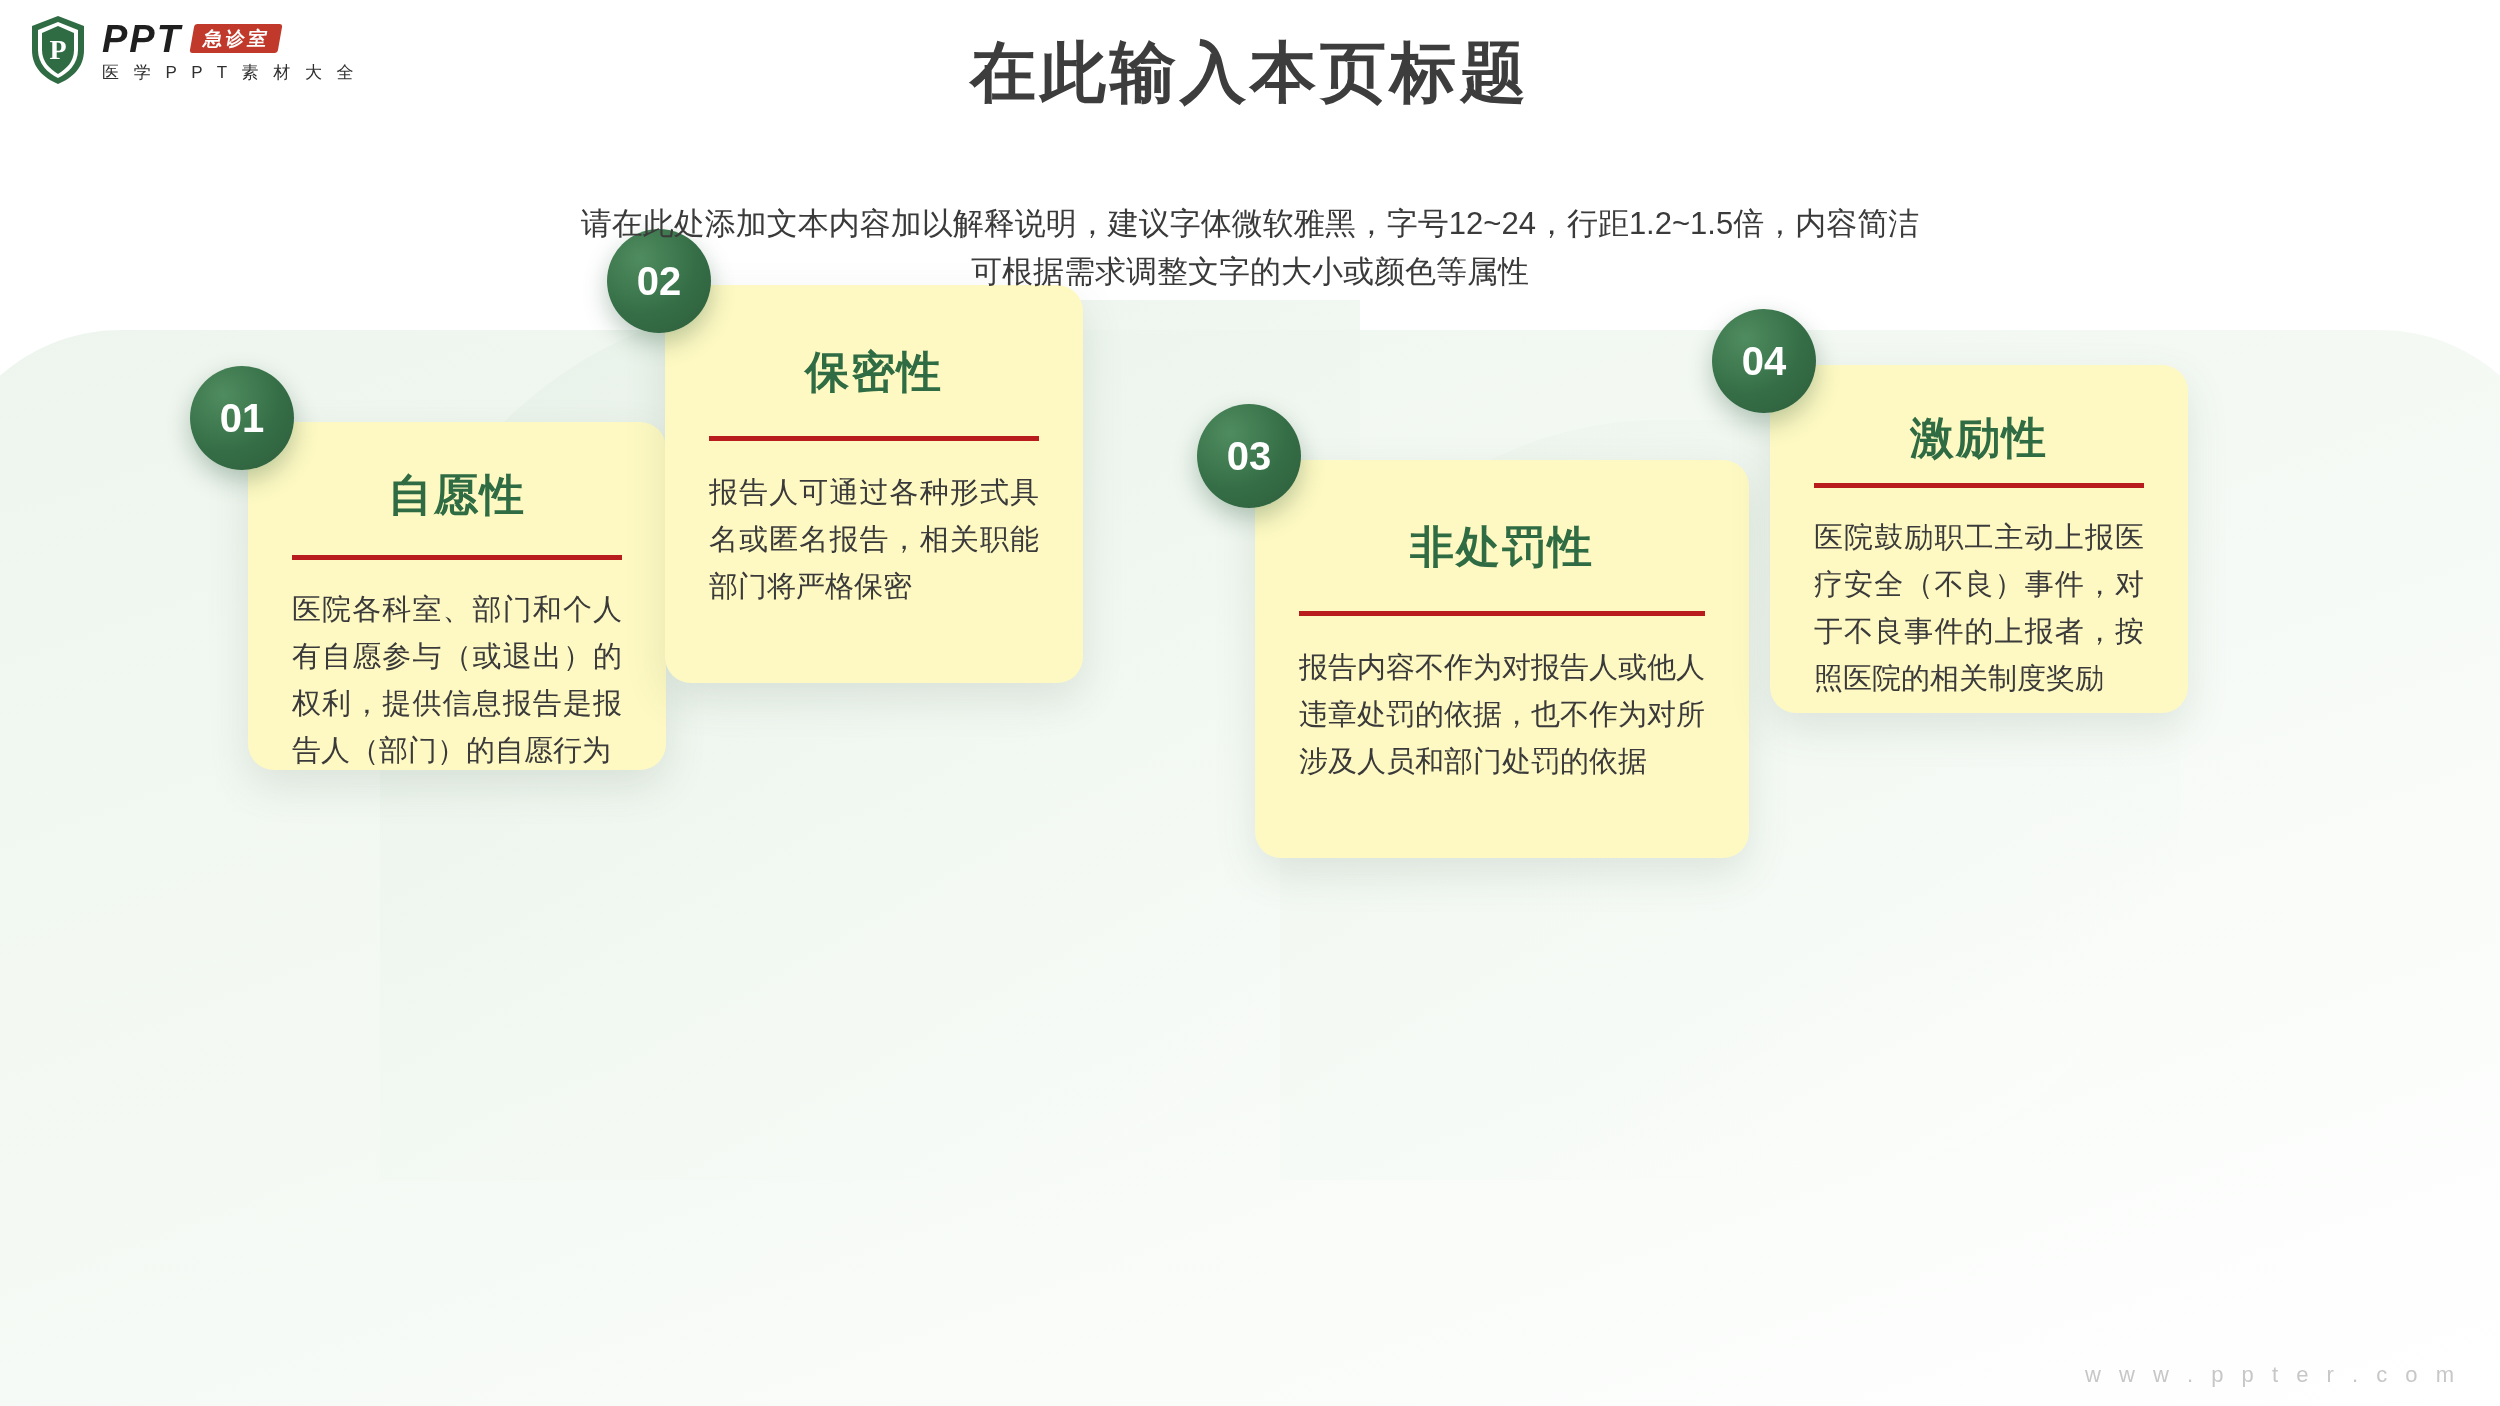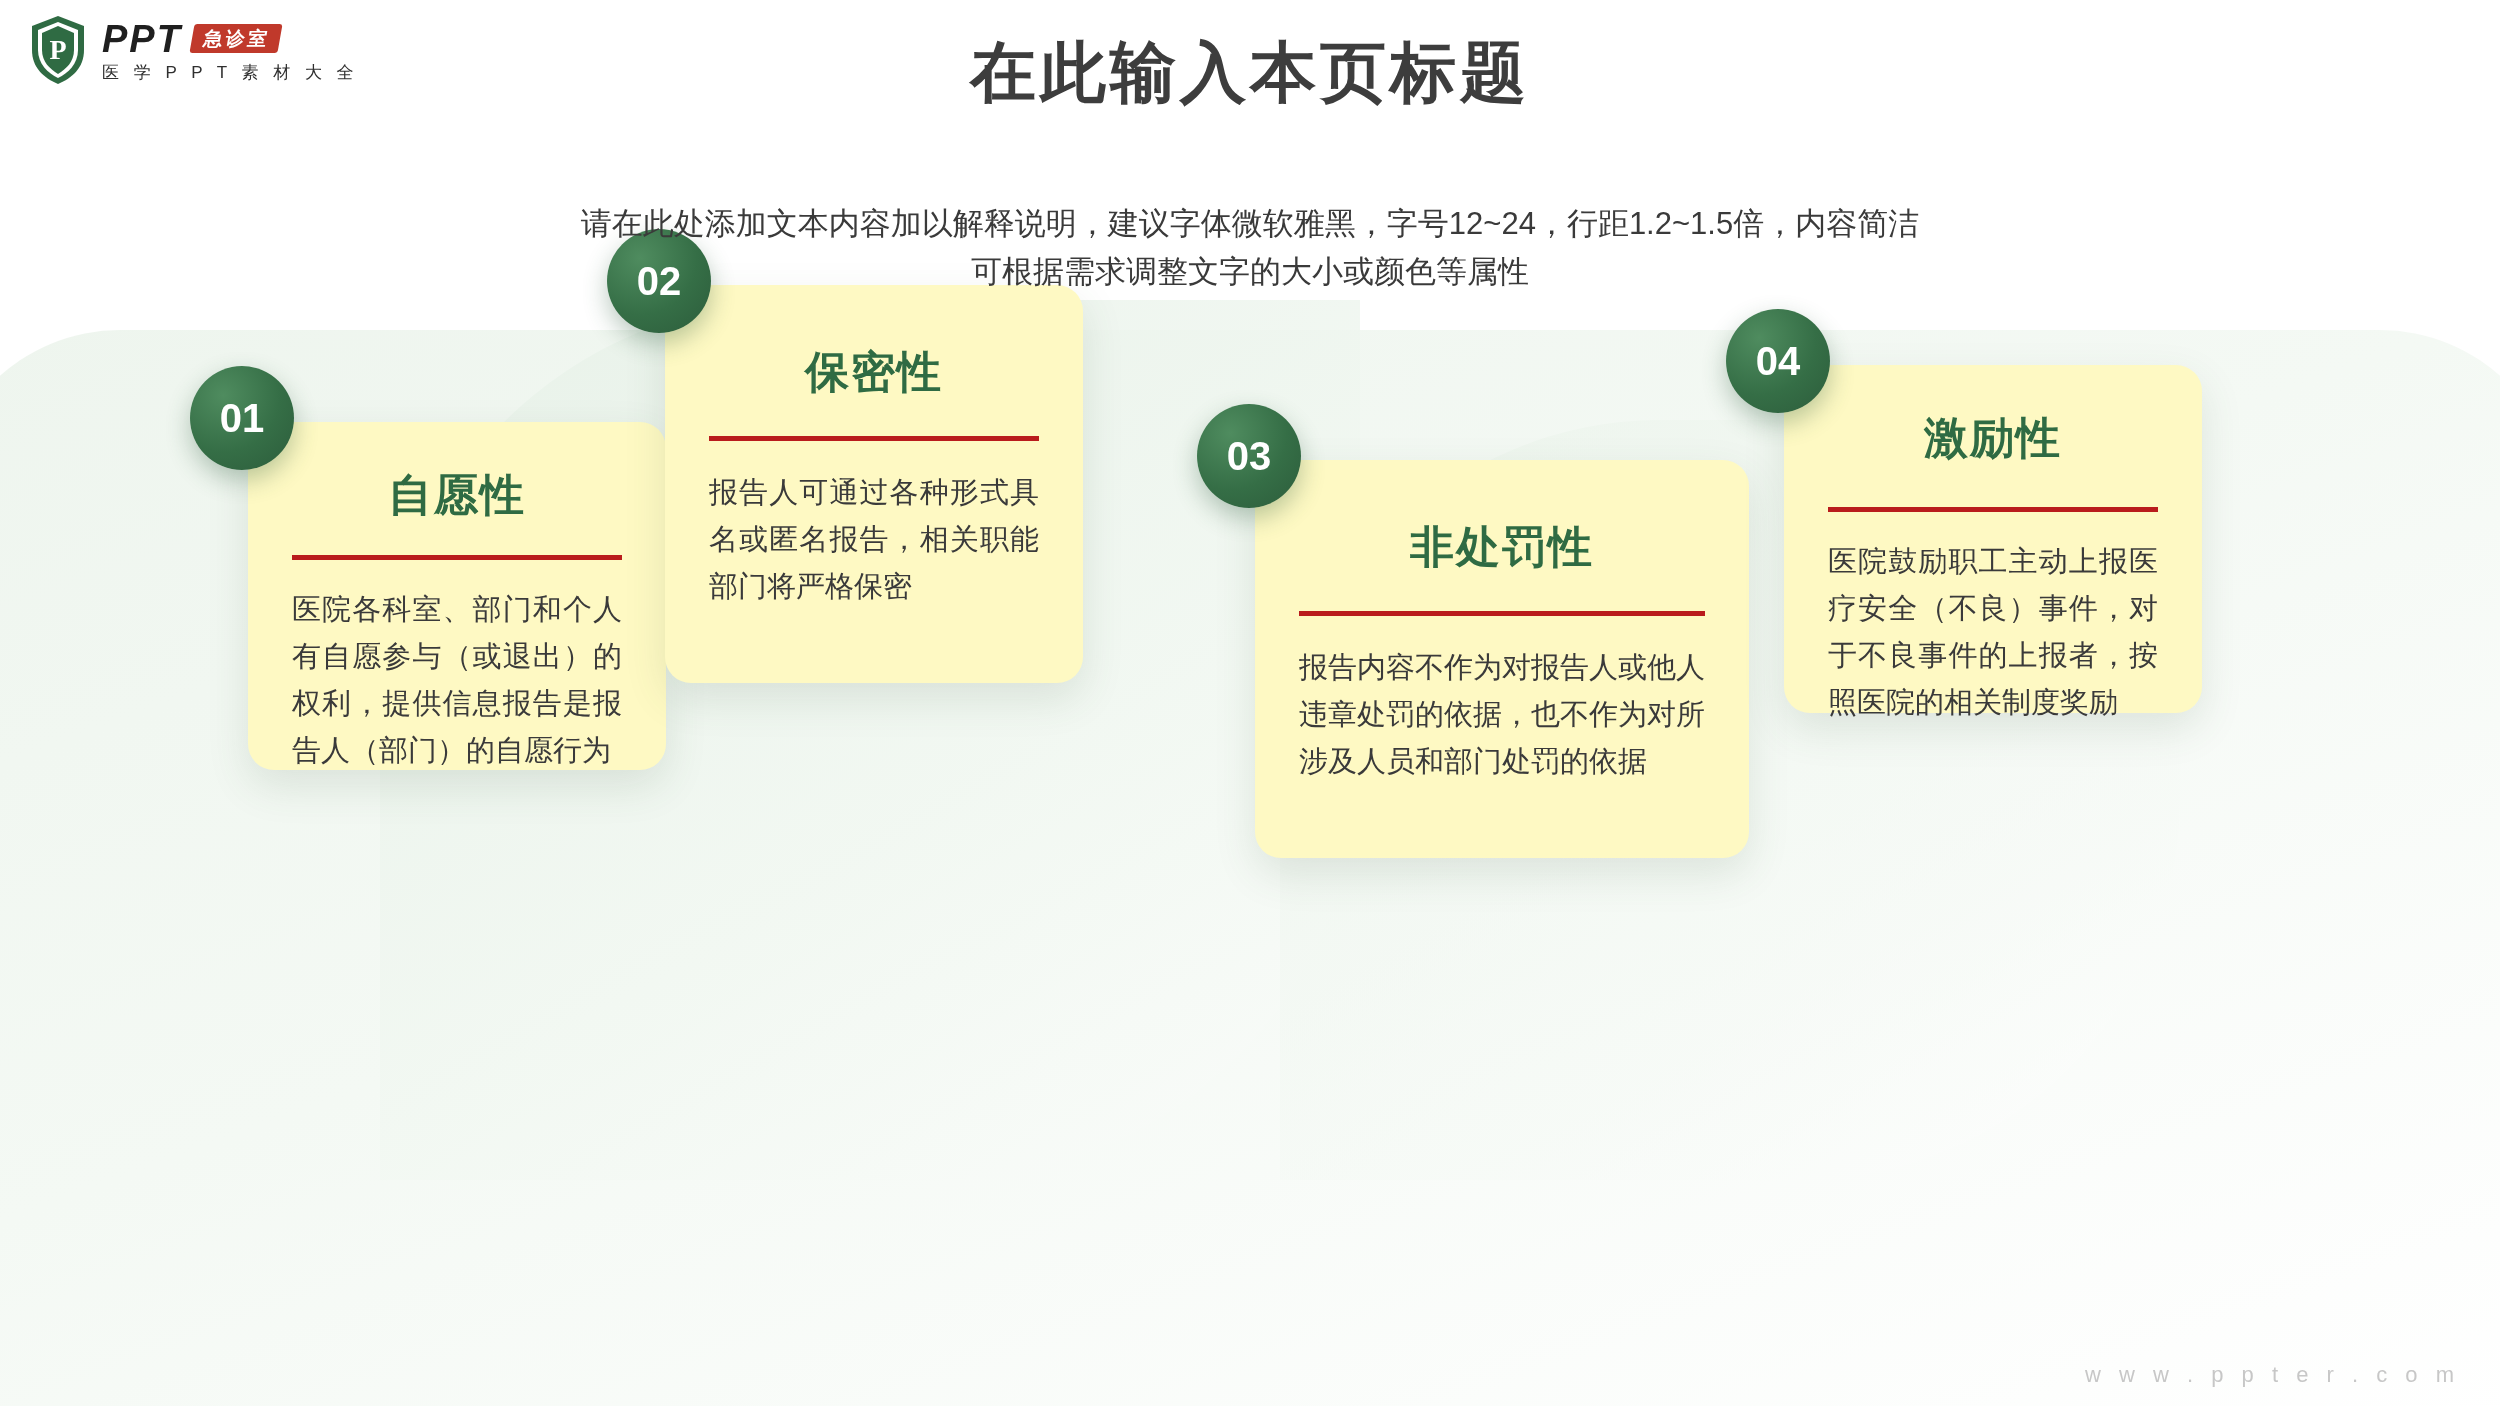--- a/index.html
+++ b/index.html
@@ -180,21 +180,21 @@
     display: flex;
     align-items: center;
     justify-content: center;
     box-shadow: 0 10px 24px rgba(45, 90, 58, .32);
   }
 
   
   #card-1 { left: 248px;  top: 422px; width: 418px; height: 348px; }
   #card-2 { left: 665px;  top: 285px; width: 418px; height: 398px; }
   #card-3 { left: 1255px; top: 460px; width: 494px; height: 398px; }
-  #card-4 { left: 1770px; top: 365px; width: 418px; height: 348px; margin-left: 14px; }
+  #card-4 { left: 1770px; top: 365px; width: 418px; height: 348px; }
 
   
   .footer {
     position: absolute;
     right: 40px;
     bottom: 18px;
     font-size: 22px;
     letter-spacing: 6px;
     color: #c7c7c7;
     z-index: 5;
@@ -255,20 +255,20 @@
     <div class="badge" style="left:-58px; top:-56px;">03</div>
     <div class="card-inner">
       <div class="card-title card-rule" style="padding:58px 0 34px;">非处罚性</div>
       <div class="card-body" style="padding-top:28px;">报告内容不作为对报告人或他人违章处罚的依据，也不作为对所涉及人员和部门处罚的依据</div>
     </div>
   </div>
 
   <div class="card" id="card-4">
     <div class="badge" style="left:-58px; top:-56px;">04</div>
     <div class="card-inner">
-      <div class="card-title card-rule" style="padding:44px 0 39px;">激励性</div>
+      <div class="card-title card-rule" style="padding:44px 0 15px;">激励性</div>
       <div class="card-body" style="padding-top:26px;">医院鼓励职工主动上报医疗安全（不良）事件，对于不良事件的上报者，按照医院的相关制度奖励</div>
     </div>
   </div>
 
 </div>
 
 <div class="footer">w w w . p p t e r . c o m</div>
 
 </body></html>

